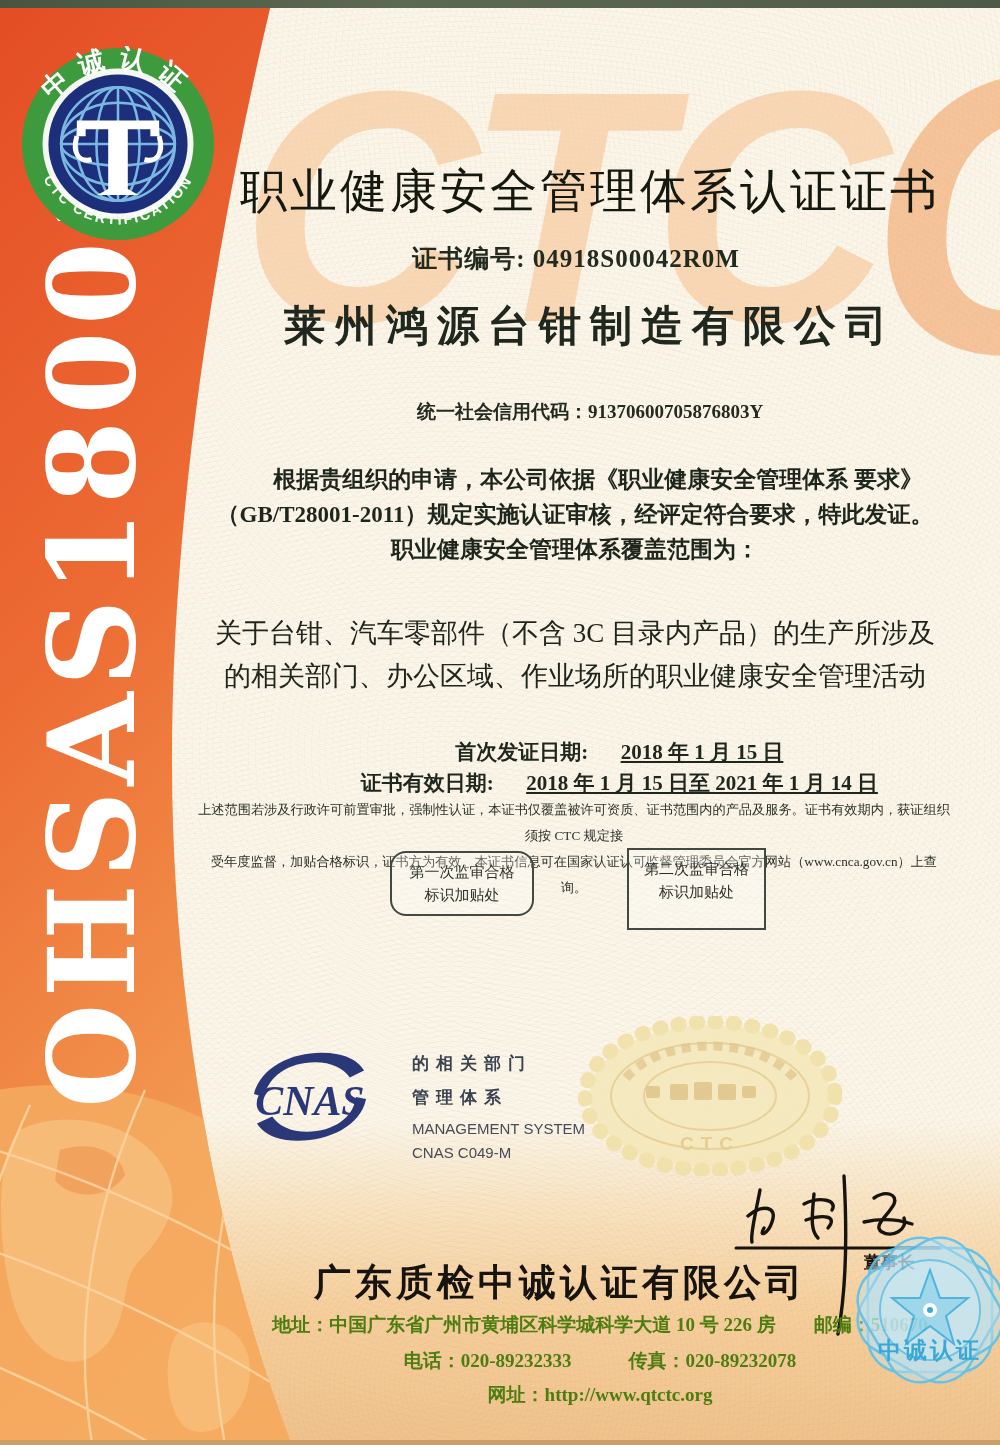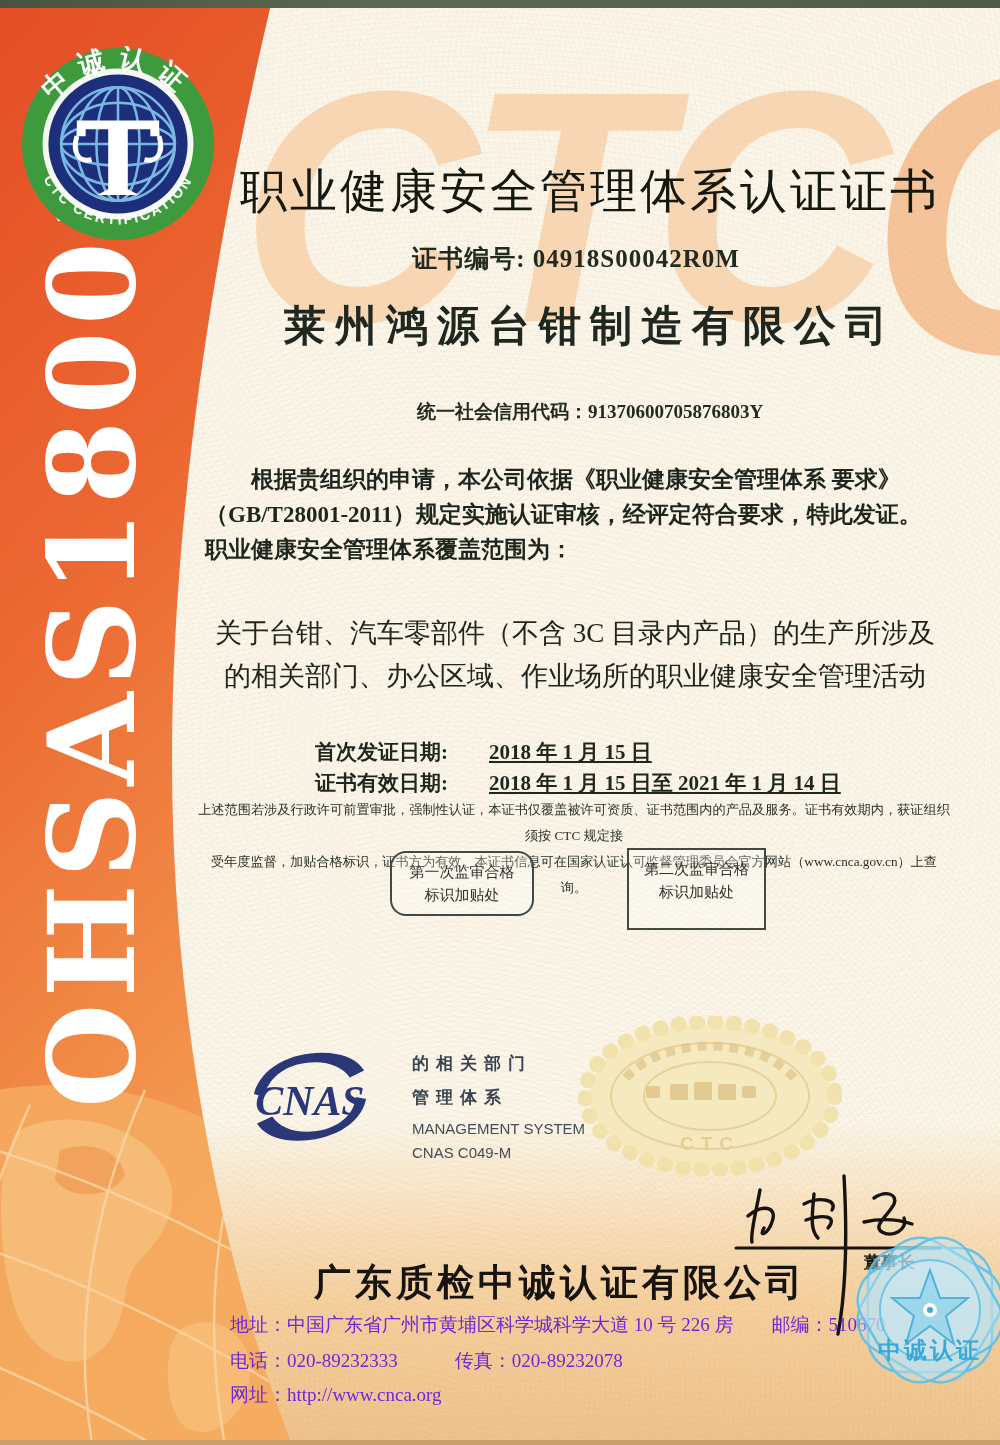--- a/index.html
+++ b/index.html
@@ -18,21 +18,21 @@
   .wm{position:absolute;z-index:2;font-family:"Liberation Sans","DejaVu Sans",sans-serif;
       font-style:italic;font-weight:bold;line-height:1;user-select:none;}
   .wm-1{left:240px;top:42px;font-size:330px;letter-spacing:-14px;color:rgba(247,203,160,0.72);}
   .wm-2{left:868px;top:14px;font-size:400px;letter-spacing:-16px;color:rgba(240,154,90,0.55);}
   .sidebar-svg{position:absolute;left:0;top:0;z-index:3;}
   .ohsas{position:absolute;left:6px;top:1108px;width:844px;height:172px;z-index:4;
       transform-origin:0 0;transform:rotate(-90deg);text-align:center;
       font-family:"DejaVu Serif","Liberation Serif",serif;font-weight:bold;
       font-size:120px;line-height:172px;color:#ffffff;letter-spacing:6px;}
   .ctc-logo{position:absolute;left:20px;top:46px;z-index:5;}
-  .content{position:absolute;z-index:5;}
+  .content{position:absolute;z-index:5;text-align:center;}
   .title{left:230px;top:160px;width:720px;text-align:center;
       font-family:"Liberation Sans","DejaVu Sans",sans-serif;font-weight:400;
       font-size:47px;letter-spacing:3px;color:#15180f;}
   .certno{left:216px;top:242px;width:720px;text-align:center;font-weight:bold;
       font-size:25px;letter-spacing:1px;color:#232a20;}
   .company{left:230px;top:298px;width:720px;text-align:center;font-weight:600;
       font-size:42px;letter-spacing:9px;color:#20271f;}
   .addr{left:230px;width:720px;text-align:center;font-weight:bold;font-size:19px;color:#232a20;}
   .addr1{top:372px;} .addr2{top:399px;}
   .para{left:205px;top:462px;width:740px;font-weight:bold;font-size:23px;line-height:35px;color:#1e251d;}
@@ -50,21 +50,21 @@
   .box2{left:627px;top:848px;width:139px;height:82px;}
   .cnas-logo{position:absolute;left:243px;top:1046px;z-index:5;}
   .cnas-text{position:absolute;left:412px;top:1052px;z-index:5;color:#3b4350;}
   .cnas-cn{font-size:17px;letter-spacing:7px;font-weight:600;margin-bottom:11px;}
   .cnas-en{font-family:"Liberation Sans","DejaVu Sans",sans-serif;font-size:15px;margin-bottom:7px;color:#454c58;}
   .gold-seal{position:absolute;left:578px;top:1016px;z-index:4;}
   .signature-svg{position:absolute;left:726px;top:1168px;z-index:5;}
   .sig-role{position:absolute;left:864px;top:1251px;z-index:5;font-size:17px;font-weight:bold;color:#17130e;}
   .issuer{left:190px;top:1258px;width:740px;text-align:center;font-weight:bold;
       font-size:37px;letter-spacing:4px;color:#17130f;}
-  .contact{left:230px;width:740px;font-weight:normal;font-size:19px;color:#6d28d9;}
+  .contact{left:230px;width:740px;font-weight:bold;font-size:19px;color:#4d7c0f;}
   .c1{top:1312px;} .c2{top:1348px;} .c3{top:1382px;}
   .blue-seal{position:absolute;left:838px;top:1218px;z-index:6;}
 </style>
 </head>
 <body>
 
 <div class="page">
 
   <div class="bottom-band"></div>
   <div class="texture"></div>
@@ -213,21 +213,21 @@
       <path d="M148,30 C160,22 172,26 168,36 C162,48 146,58 156,64 C166,70 182,62 178,50"></path>
       <path d="M138,54 C156,50 174,52 186,56"></path>
       <path d="M10,80 L214,80" stroke-width="3"></path>
     </g>
   </svg>
   <div class="sig-role">董事长</div>
 
   <div class="content issuer">广东质检中诚认证有限公司</div>
   <div class="content contact c1">地址：中国广东省广州市黄埔区科学城科学大道 10 号 226 房　　邮编：510670</div>
   <div class="content contact c2">电话：020-89232333　　　传真：020-89232078</div>
-  <div class="content contact c3">网址：http://www.cnca.org</div>
+  <div class="content contact c3">网址：http://www.qtctc.org</div>
 
   <svg class="blue-seal" width="184" height="184" viewBox="0 0 184 184">
     <g opacity="0.92">
       <g fill="rgba(186,228,248,0.45)" stroke="#5ec1ea" stroke-width="2.5">
         <rect x="30" y="30" width="124" height="124" rx="34"></rect>
         <rect x="30" y="30" width="124" height="124" rx="34" transform="rotate(30 92 92)"></rect>
         <rect x="30" y="30" width="124" height="124" rx="34" transform="rotate(60 92 92)"></rect>
       </g>
       <circle cx="92" cy="92" r="50" fill="rgba(200,234,250,0.55)" stroke="#63c4eb" stroke-width="2"></circle>
       <path d="M92,52 L102,80 L130,80 L108,98 L116,126 L92,108 L68,126 L76,98 L54,80 L82,80 Z" stroke="#41b2e2" stroke-width="2" fill="rgba(120,205,240,0.6)"></path>

